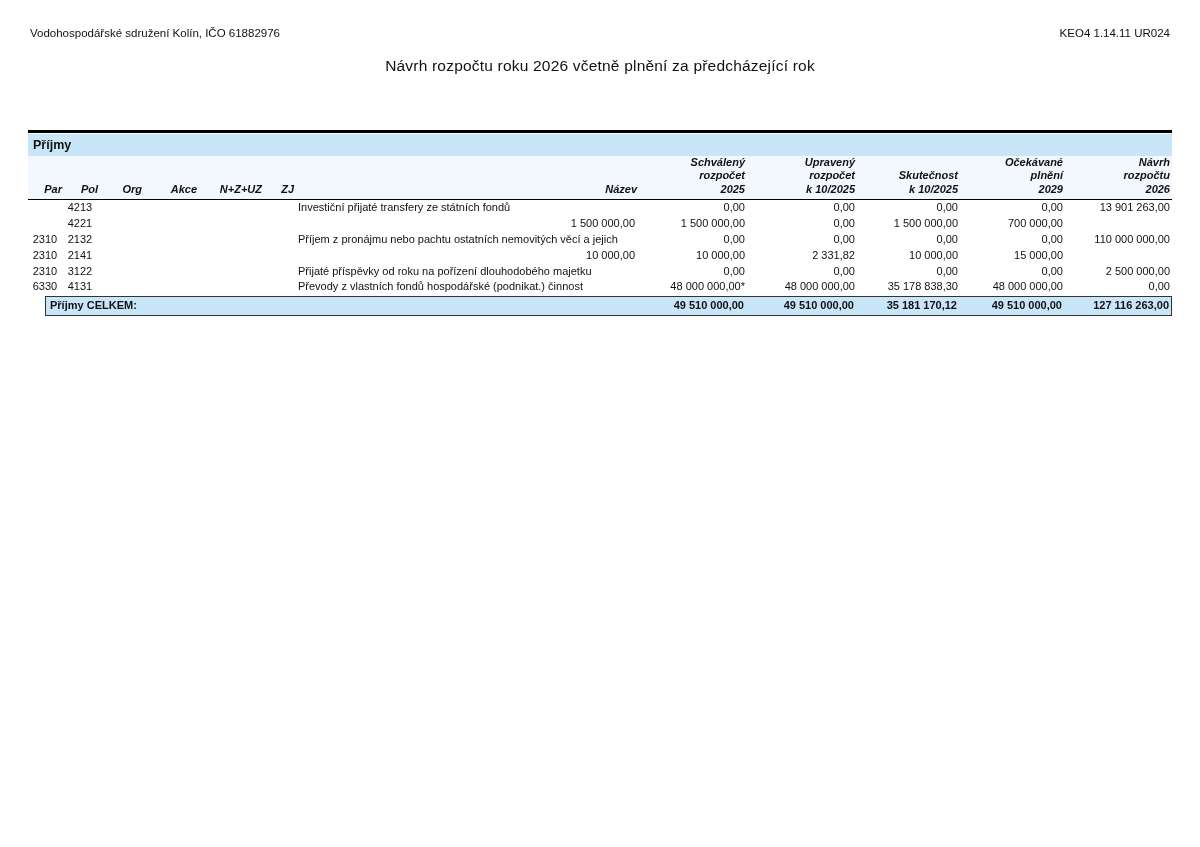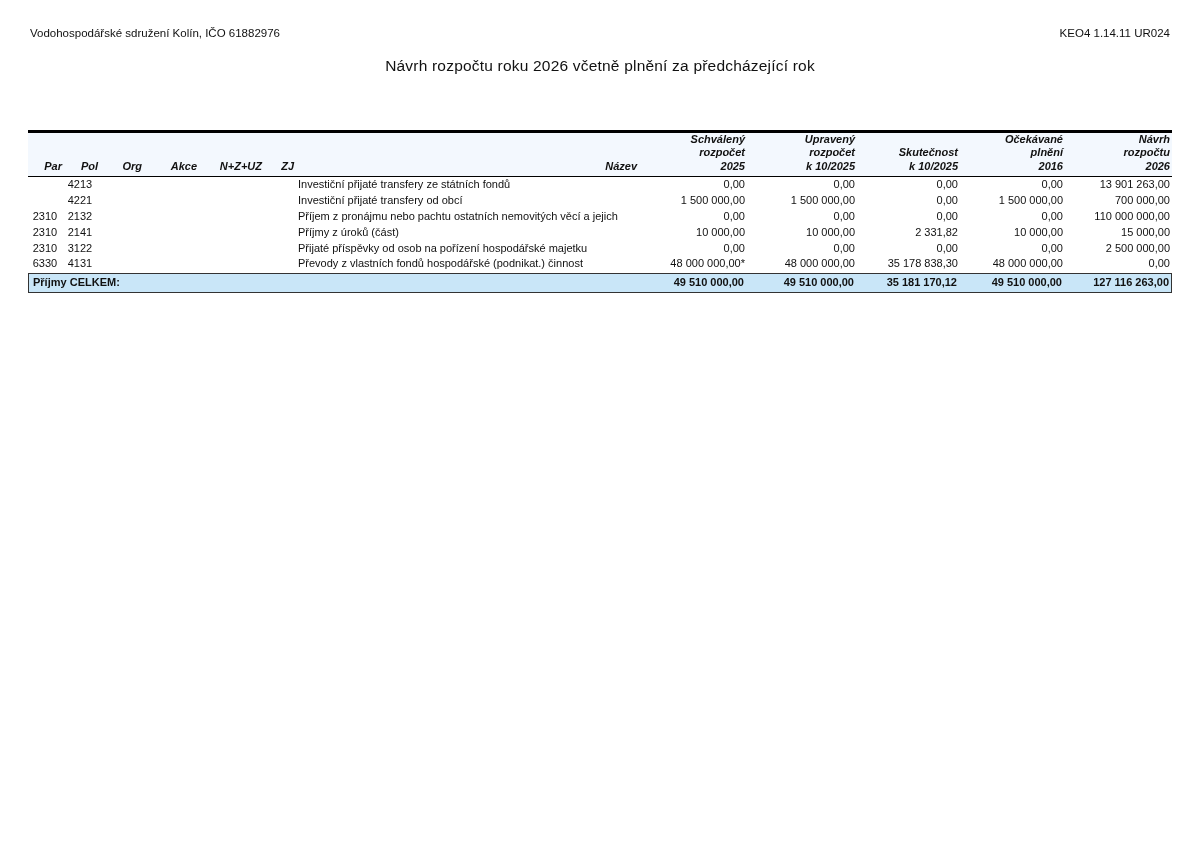--- a/index.html
+++ b/index.html
@@ -22,60 +22,63 @@
   .col-head-zone .lbl { font-size:11px; font-weight:bold; font-style:italic; text-align:right; line-height:13px; }
   .col-head-zone .lbl.name { text-align:right; padding-left:4px; }
   .col-head-zone .num-head { font-size:11px; font-weight:bold; font-style:italic; text-align:right; white-space:pre-line; line-height:13.5px; padding-right:2px; }
 
   .tr { height:15.8px; align-items:center; }
   .td { font-size:11px; line-height:15.8px; white-space:nowrap; overflow:hidden; }
   .td.code { text-align:center; }
   .td.name { text-align:left; padding-left:4px; }
   .td.num { text-align:right; padding-right:2px; }
 
-  .total-row { background:#c9e6f8; border:1.4px solid #333; height:20px; align-items:center; margin-top:1px; }
+  .total-row { background:#c9e6f8; border:1.4px solid #333; height:20px; align-items:center; margin-top:1px;margin-left:17px; }
   .total-row .td { font-weight:bold; }
   .total-row .label { grid-column:1 / 8; text-align:left; padding-left:4px; font-size:11px; }
 
   .footer-rule { position:absolute; left:28px; right:28px; top:786px; height:2.6px; background:#000; }
   .footer-text { position:absolute; left:0; right:0; top:791px; text-align:center; font-size:13px; }
   .page-number { position:absolute; right:52px; top:791px; font-size:12.5px; }
 </style>
 </head>
 <body>
 
 <div class="page">
 
   <div class="org-header">Vodohospodářské sdružení Kolín, IČO 61882976</div>
   <div class="app-version">KEO4 1.14.11 UR024</div>
   <div class="doc-title">Návrh rozpočtu roku 2026 včetně plnění za předcházející rok</div>
 
   <div class="report-table">
     <div class="rule-thick"></div>
 
+    <div class="section-band">
+      <span>Příjmy</span>
+    </div>
 
     <div class="grid col-head-zone">
       <div class="lbl">Par</div>
       <div class="lbl">Pol</div>
       <div class="lbl">Org</div>
       <div class="lbl">Akce</div>
       <div class="lbl">N+Z+UZ</div>
       <div class="lbl">ZJ</div>
       <div class="lbl name">Název</div>
       <div class="num-head">Schválený
 rozpočet
 2025</div>
       <div class="num-head">Upravený
 rozpočet
 k 10/2025</div>
       <div class="num-head">Skutečnost
 k 10/2025</div>
       <div class="num-head">Očekávané
 plnění
-2016</div>
+2029</div>
       <div class="num-head">Návrh
 rozpočtu
 2026</div>
     </div>
 
     <div class="rule-header"></div>
 
     <div class="grid tr">
       <div class="td code"></div>
       <div class="td code">4213</div>
@@ -91,21 +94,20 @@
       <div class="td num">13 901 263,00</div>
     </div>
 
     <div class="grid tr">
       <div class="td code"></div>
       <div class="td code">4221</div>
       <div class="td code"></div>
       <div class="td code"></div>
       <div class="td code"></div>
       <div class="td code"></div>
-      <div class="td name">Investiční přijaté transfery od obcí</div>
       <div class="td num">1 500 000,00</div>
       <div class="td num">1 500 000,00</div>
       <div class="td num">0,00</div>
       <div class="td num">1 500 000,00</div>
       <div class="td num">700 000,00</div>
     </div>
 
     <div class="grid tr">
       <div class="td code">2310</div>
       <div class="td code">2132</div>
@@ -121,36 +123,35 @@
       <div class="td num">110 000 000,00</div>
     </div>
 
     <div class="grid tr">
       <div class="td code">2310</div>
       <div class="td code">2141</div>
       <div class="td code"></div>
       <div class="td code"></div>
       <div class="td code"></div>
       <div class="td code"></div>
-      <div class="td name">Příjmy z úroků (část)</div>
       <div class="td num">10 000,00</div>
       <div class="td num">10 000,00</div>
       <div class="td num">2 331,82</div>
       <div class="td num">10 000,00</div>
       <div class="td num">15 000,00</div>
     </div>
 
     <div class="grid tr">
       <div class="td code">2310</div>
       <div class="td code">3122</div>
       <div class="td code"></div>
       <div class="td code"></div>
       <div class="td code"></div>
       <div class="td code"></div>
-      <div class="td name">Přijaté příspěvky od osob na pořízení hospodářské majetku</div>
+      <div class="td name">Přijaté příspěvky od roku na pořízení dlouhodobého majetku</div>
       <div class="td num">0,00</div>
       <div class="td num">0,00</div>
       <div class="td num">0,00</div>
       <div class="td num">0,00</div>
       <div class="td num">2 500 000,00</div>
     </div>
 
     <div class="grid tr">
       <div class="td code">6330</div>
       <div class="td code">4131</div>

